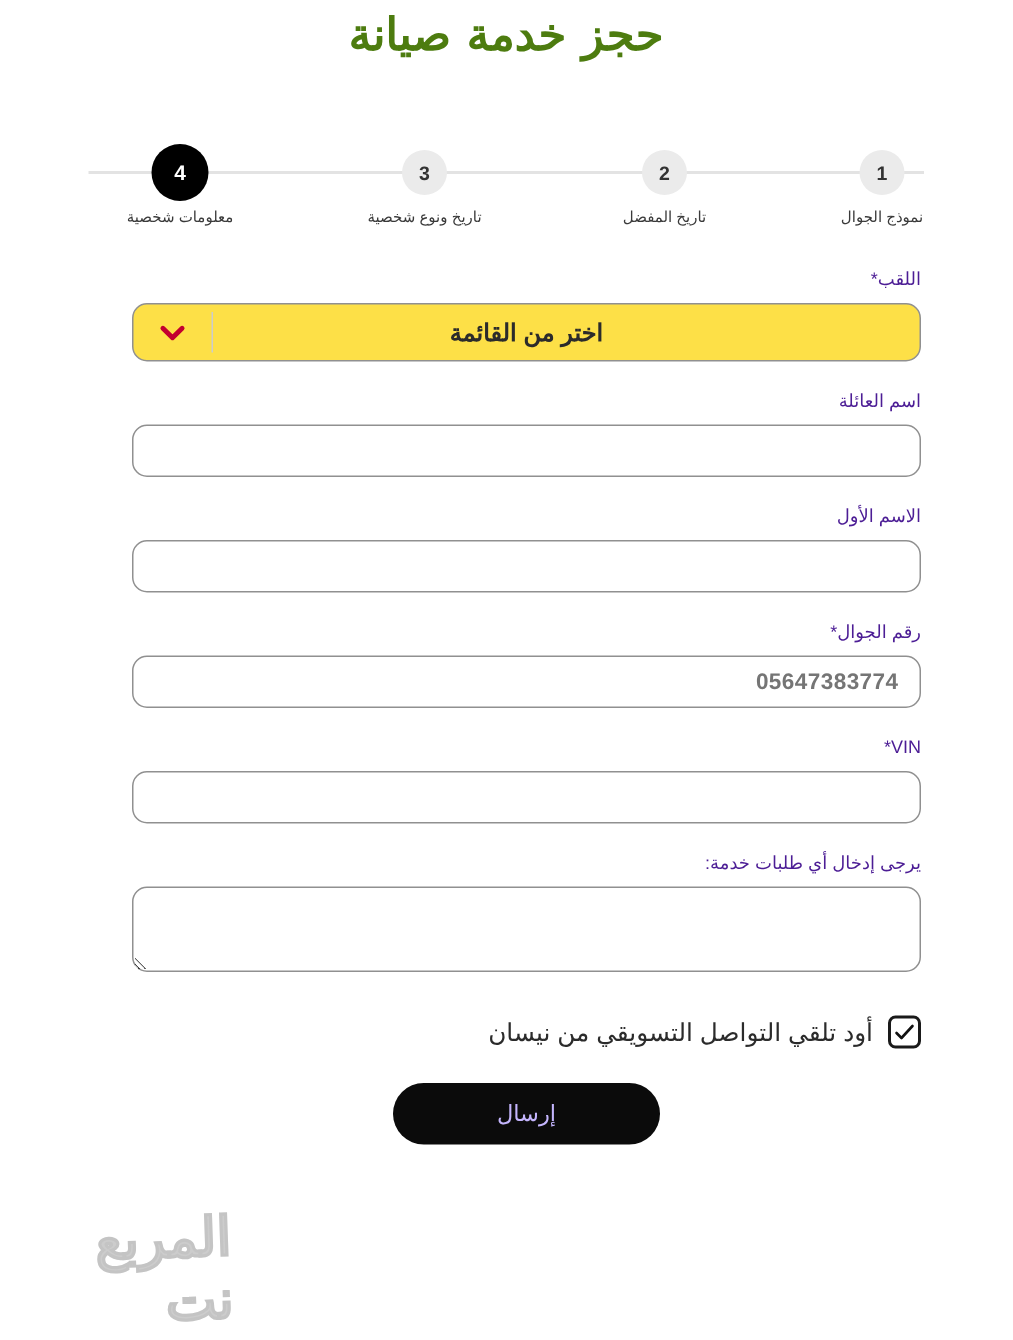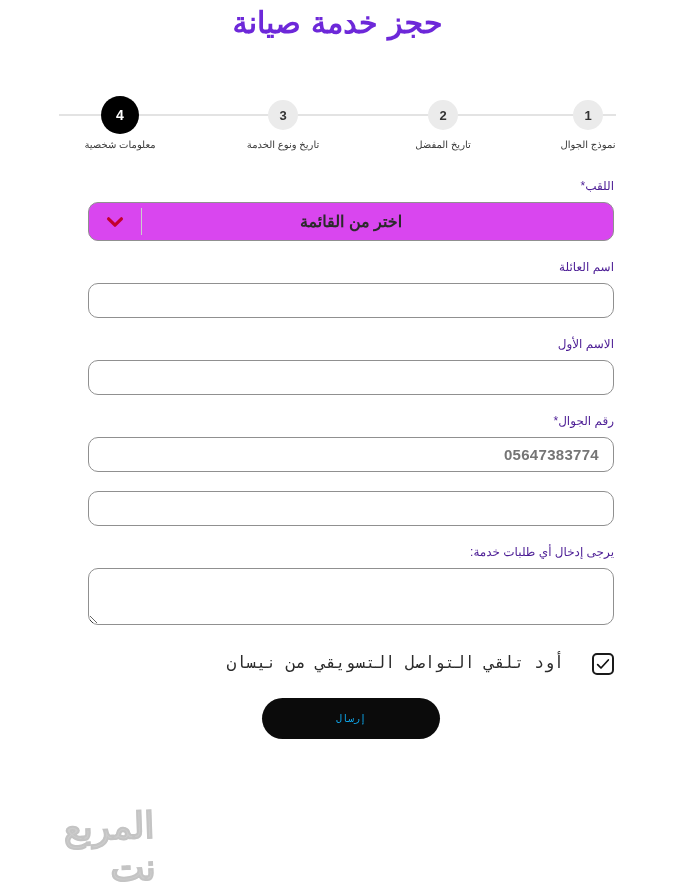--- a/index.html
+++ b/index.html
@@ -11,21 +11,21 @@
     direction: rtl;
     overflow: hidden;
   }
   
   .page-title {
     padding-top: 5px;
     text-align: center;
     font-family: "DejaVu Serif", serif;
     font-weight: 700;
     font-size: 30px;
-    color: #6d28d9;
+    color: #4d7c0f;
     height: 48px;
   }
   
   .stepper { position: relative; height: 58px; margin-top: 48px; }
   .stepper-line {
     position: absolute; top: 18px; left: 59px; right: 59px;
     border-top: 2px solid #e3e3e3;
   }
   .step {
     position: absolute; top: 0; width: 150px;
@@ -60,55 +60,55 @@
     border: 1px solid #909090; border-radius: 10px;
     background: #ffffff; outline: none;
     font-family: "Liberation Sans", sans-serif;
     font-size: 15px; padding: 0 14px;
   }
   .mobile-input { color: #757575; font-weight: 700; letter-spacing: 0.3px; }
   .select-box {
     position: relative; width: 100%; height: 39px;
     border: 1px solid #909090; border-radius: 10px;
     display: flex; align-items: center; justify-content: center;
-    cursor: pointer; background: #d946ef;
+    cursor: pointer; background: #fde047;
   }
   .select-value { font-size: 16px; color: #2b2b2b; font-weight: 600; }
   .select-chevron-area {
     position: absolute; left: 0; top: 0; bottom: 0; width: 52px;
     display: flex; align-items: center; justify-content: center;
   }
   .select-divider {
     position: absolute; left: 52px; top: 5px; bottom: 5px; width: 1px; background: #cccccc;
   }
   .textarea-input {
     width: 100%; height: 57px;
     border: 1px solid #909090; border-radius: 10px;
     background: #ffffff; outline: none; resize: both;
     font-family: "Liberation Sans", sans-serif;
     font-size: 14px; padding: 8px 14px;
   }
   
   .checkbox-row {
-    margin-top: 24px; display: flex; align-items: flex-start; gap: 28px; font-family: Liberation Mono, monospace;
+    margin-top: 24px; display: flex; align-items: flex-end; gap: 10px;
   }
   .checkbox {
     width: 22px; height: 22px; flex: 0 0 22px;
     border: 2px solid #1a1a1a; border-radius: 5px;
     display: flex; align-items: center; justify-content: center;
     cursor: pointer; background: #ffffff;
   }
   .checkbox-label { font-size: 16.5px; color: #2b2b2b; }
   
   .submit-row { margin-top: 23px; text-align: center; }
   .submit-button {
     width: 178px; height: 41px; border: none; border-radius: 21px;
-    background: #0b0b0b; color: #0ea5e9;
-    font-family: Liberation Mono, monospace;
-    font-size: 10px; cursor: pointer;
+    background: #0b0b0b; color: #c4b5fd;
+    font-family: Liberation Serif, serif;
+    font-size: 15px; cursor: pointer;
   }
   .watermark-box {
     position: absolute; bottom: 16px; left: 15px; width: 140px; height: 58px;
     display: flex; align-items: center; justify-content: center;
     transform: rotate(-2deg);
   }
   .watermark-box span {
     font-family: "DejaVu Serif", serif;
     font-size: 36px; font-weight: 700; color: #cccccc;
     -webkit-text-stroke: 1px #c4c4c4;
@@ -133,21 +133,21 @@
     <div class="step-circle-wrap">
       <div class="step-circle">2</div>
     </div>
     <div class="step-label">تاريخ المفضل</div>
   </div>
 
   <div class="step step-3">
     <div class="step-circle-wrap">
       <div class="step-circle">3</div>
     </div>
-    <div class="step-label">تاريخ ونوع الخدمة</div>
+    <div class="step-label">تاريخ ونوع شخصية</div>
   </div>
 
   <div class="step step-4 active">
     <div class="step-circle-wrap">
       <div class="step-circle">4</div>
     </div>
     <div class="step-label">معلومات شخصية</div>
   </div>
 </div>
 
@@ -176,20 +176,21 @@
     <input class="text-input" type="text" value="" style="">
   </div>
 
 
   <div class="field-group">
     <label class="field-label">رقم الجوال*</label>
     <input class="text-input mobile-input" type="text" value="05647383774" style="">
   </div>
 
   <div class="field-group">
+    <label class="field-label">VIN*</label>
     <input class="text-input" type="text" value="" style="">
   </div>
 
   <div class="field-group">
     <label class="field-label">يرجى إدخال أي طلبات خدمة:</label>
     <textarea class="textarea-input" style=""></textarea>
   </div>
 
   <div class="checkbox-row">
     <span class="checkbox">

